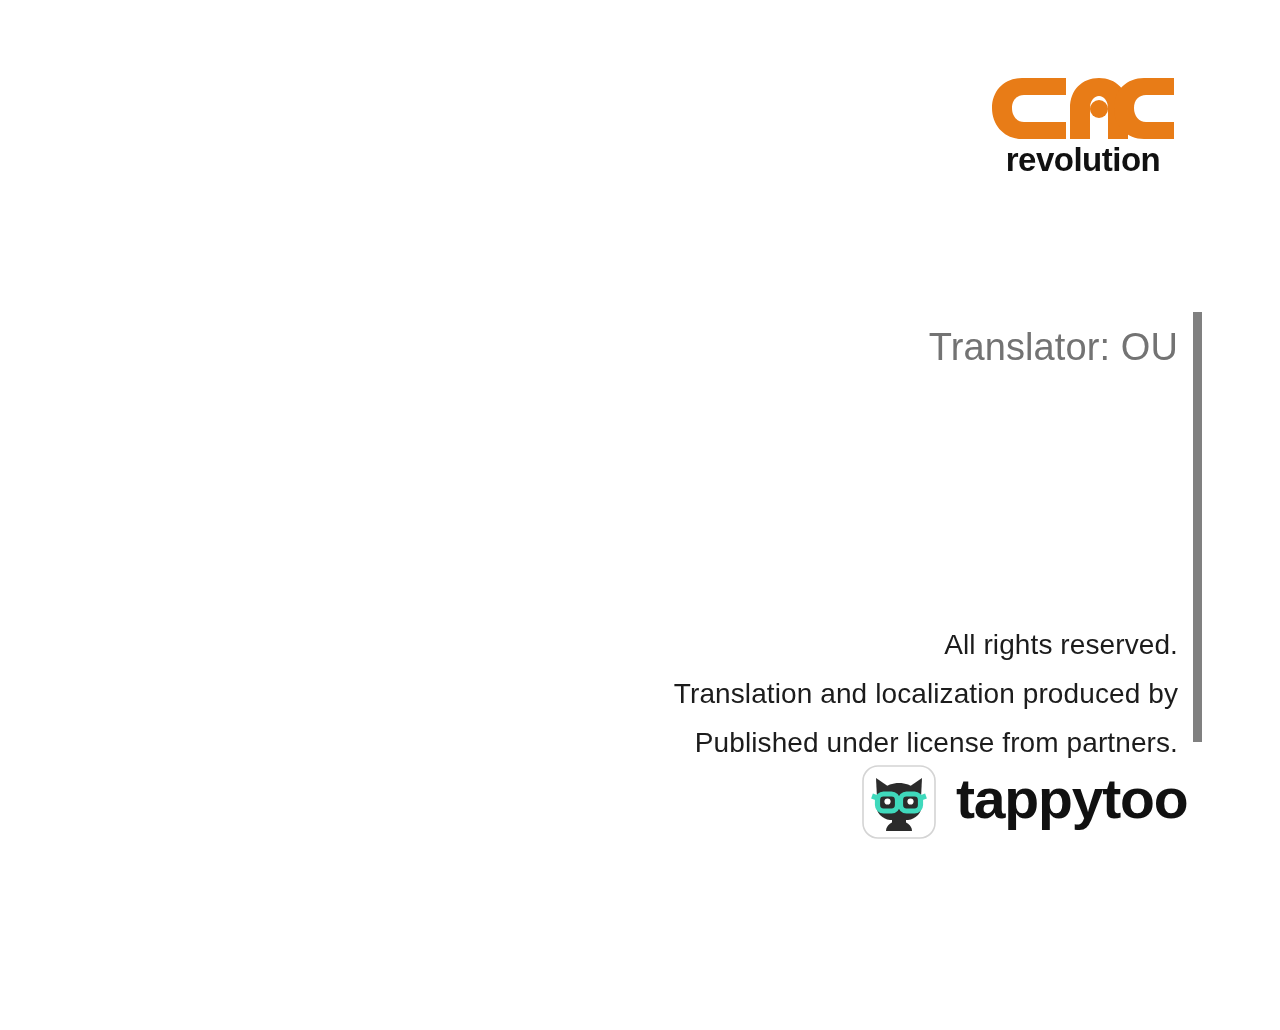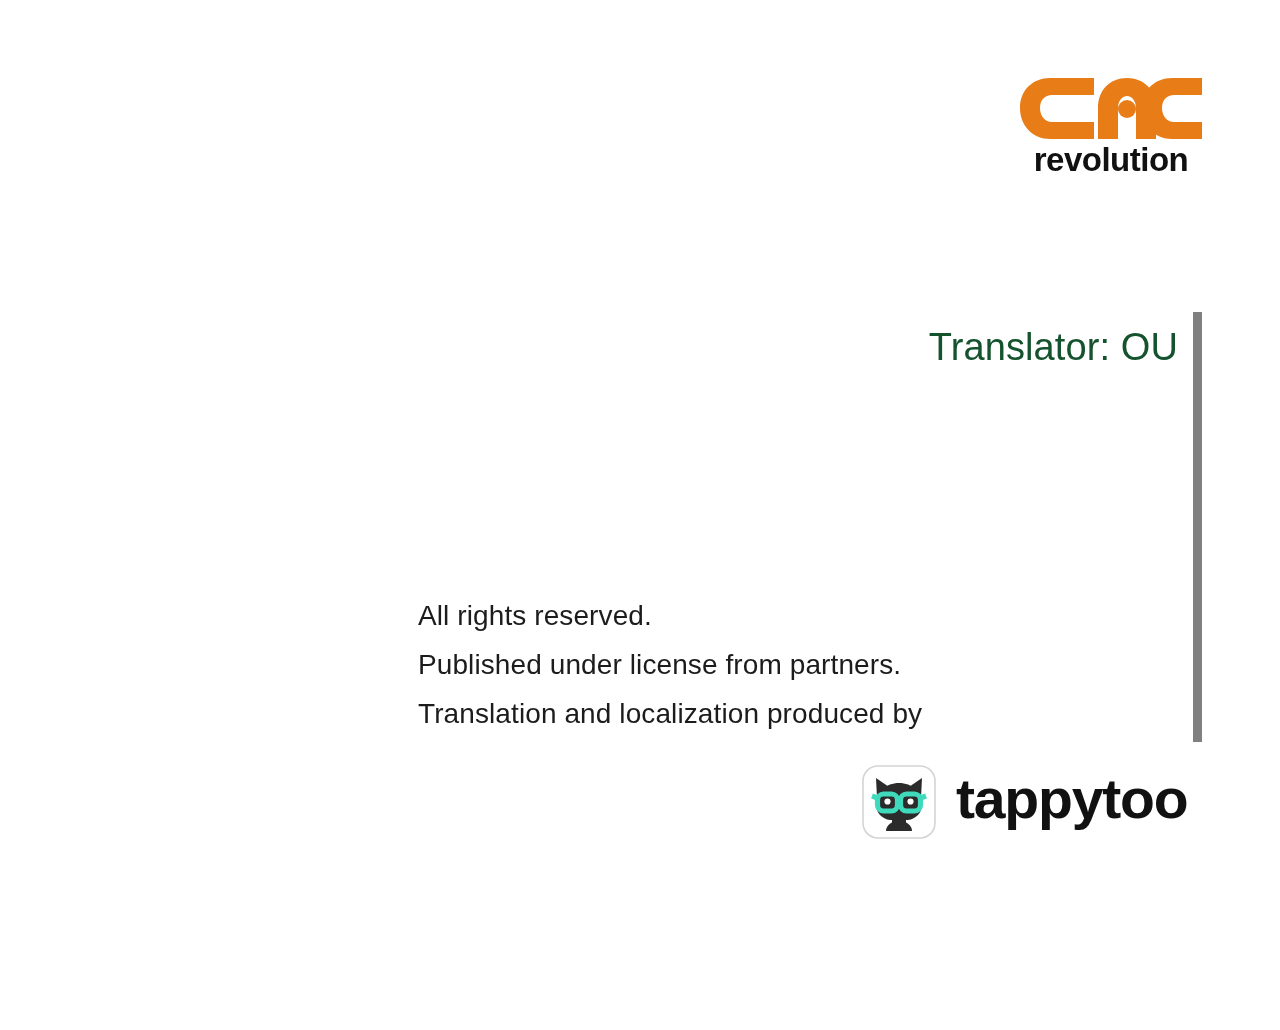--- a/index.html
+++ b/index.html
@@ -12,21 +12,21 @@
     height: 1030px;
     position: relative;
     overflow: hidden;
     font-family: "Liberation Sans", sans-serif;
     color: #1a1a1a;
   }
 
   
   #cnc-logo {
     position: absolute;
-    left: 1020px;
+    left: 992px;
     top: 78px;
     width: 182px;
     height: 100px;
   }
   #cnc-logo .cnc-mark {
     display: block;
     width: 182px;
     height: 62px;
   }
   #cnc-logo .cnc-word {
@@ -52,30 +52,31 @@
     right: 102px;
     top: 310px;
     width: 700px;
     text-align: right;
   }
   #credits-block .credit-line {
     font-size: 38px;
     font-weight: 300;
     line-height: 75px;
     letter-spacing: 0.1px;
-    color: #14532d;
+    color: #737373;
     white-space: nowrap;
   }
 
   
   #rights-block {
     position: absolute;
     right: 102px;
-    top: 591px;
+    top: 620px;
     width: 760px;
+    text-align: right;
   }
   #rights-block .rights-line {
     font-size: 28px;
     font-weight: 300;
     line-height: 49px;
     letter-spacing: 0.1px;
     color: #1c1c1c;
     white-space: nowrap;
   }
 
@@ -123,22 +124,22 @@
 </div>
 
 <div id="vertical-rule"></div>
 
 <div id="credits-block">
   <div class="credit-line">Translator: OU</div>
 </div>
 
 <div id="rights-block">
   <div class="rights-line">All rights reserved.</div>
+  <div class="rights-line">Translation and localization produced by</div>
   <div class="rights-line">Published under license from partners.</div>
-  <div class="rights-line">Translation and localization produced by</div>
 </div>
 
 <div id="tappytoon-lockup">
 
   <svg id="tappytoon-icon" viewBox="0 0 74 74" aria-hidden="true">
     <rect x="1" y="1" width="72" height="72" rx="15" ry="15" fill="#ffffff" stroke="#d4d4d4" stroke-width="1.6"></rect>
     <g fill="#2B2B2B">
 
       <path d="M14,13 L15,33 L30,24 Z"></path>
       <path d="M60,13 L59,33 L44,24 Z"></path>

